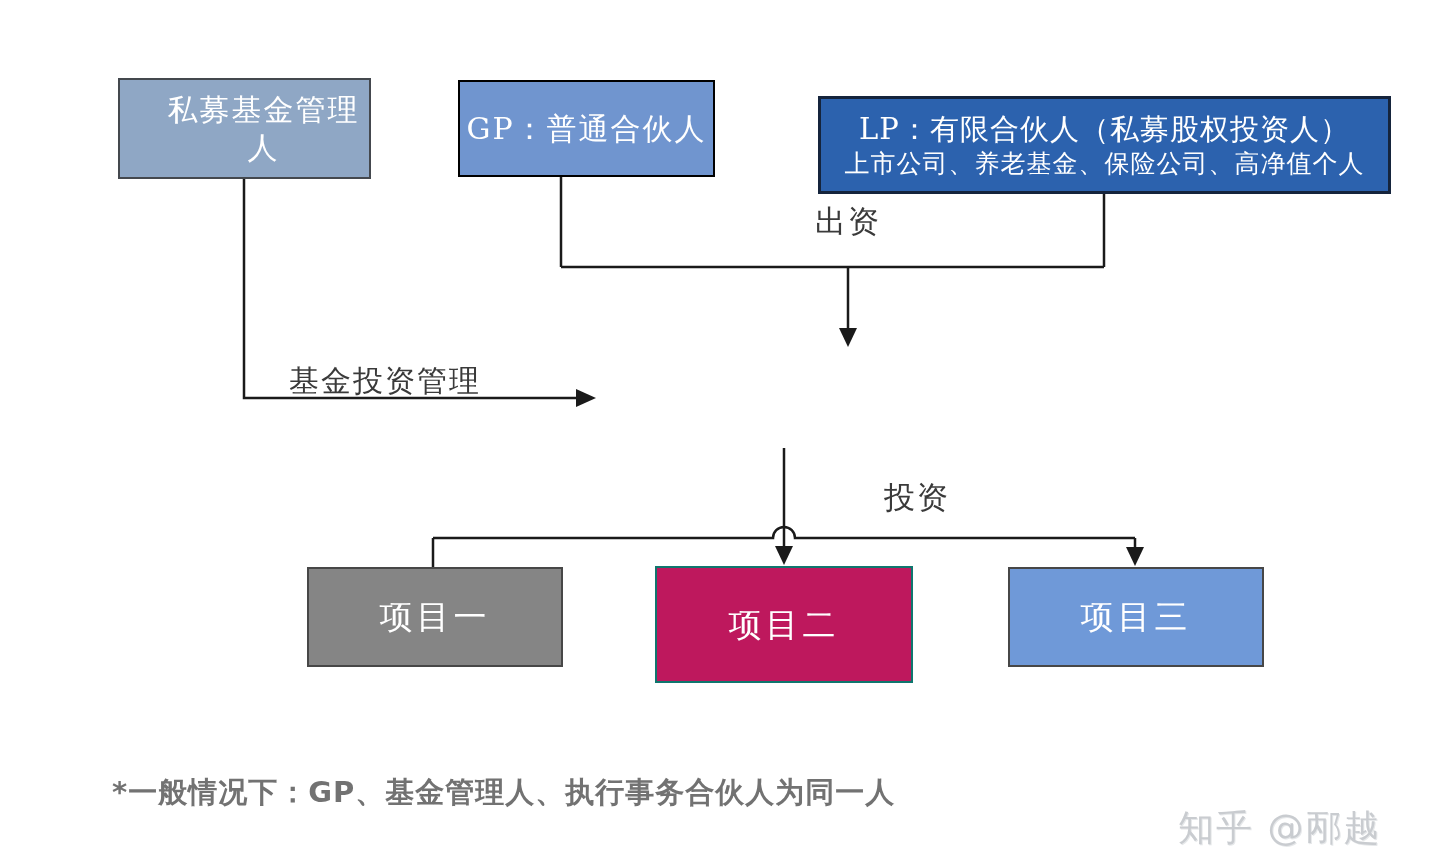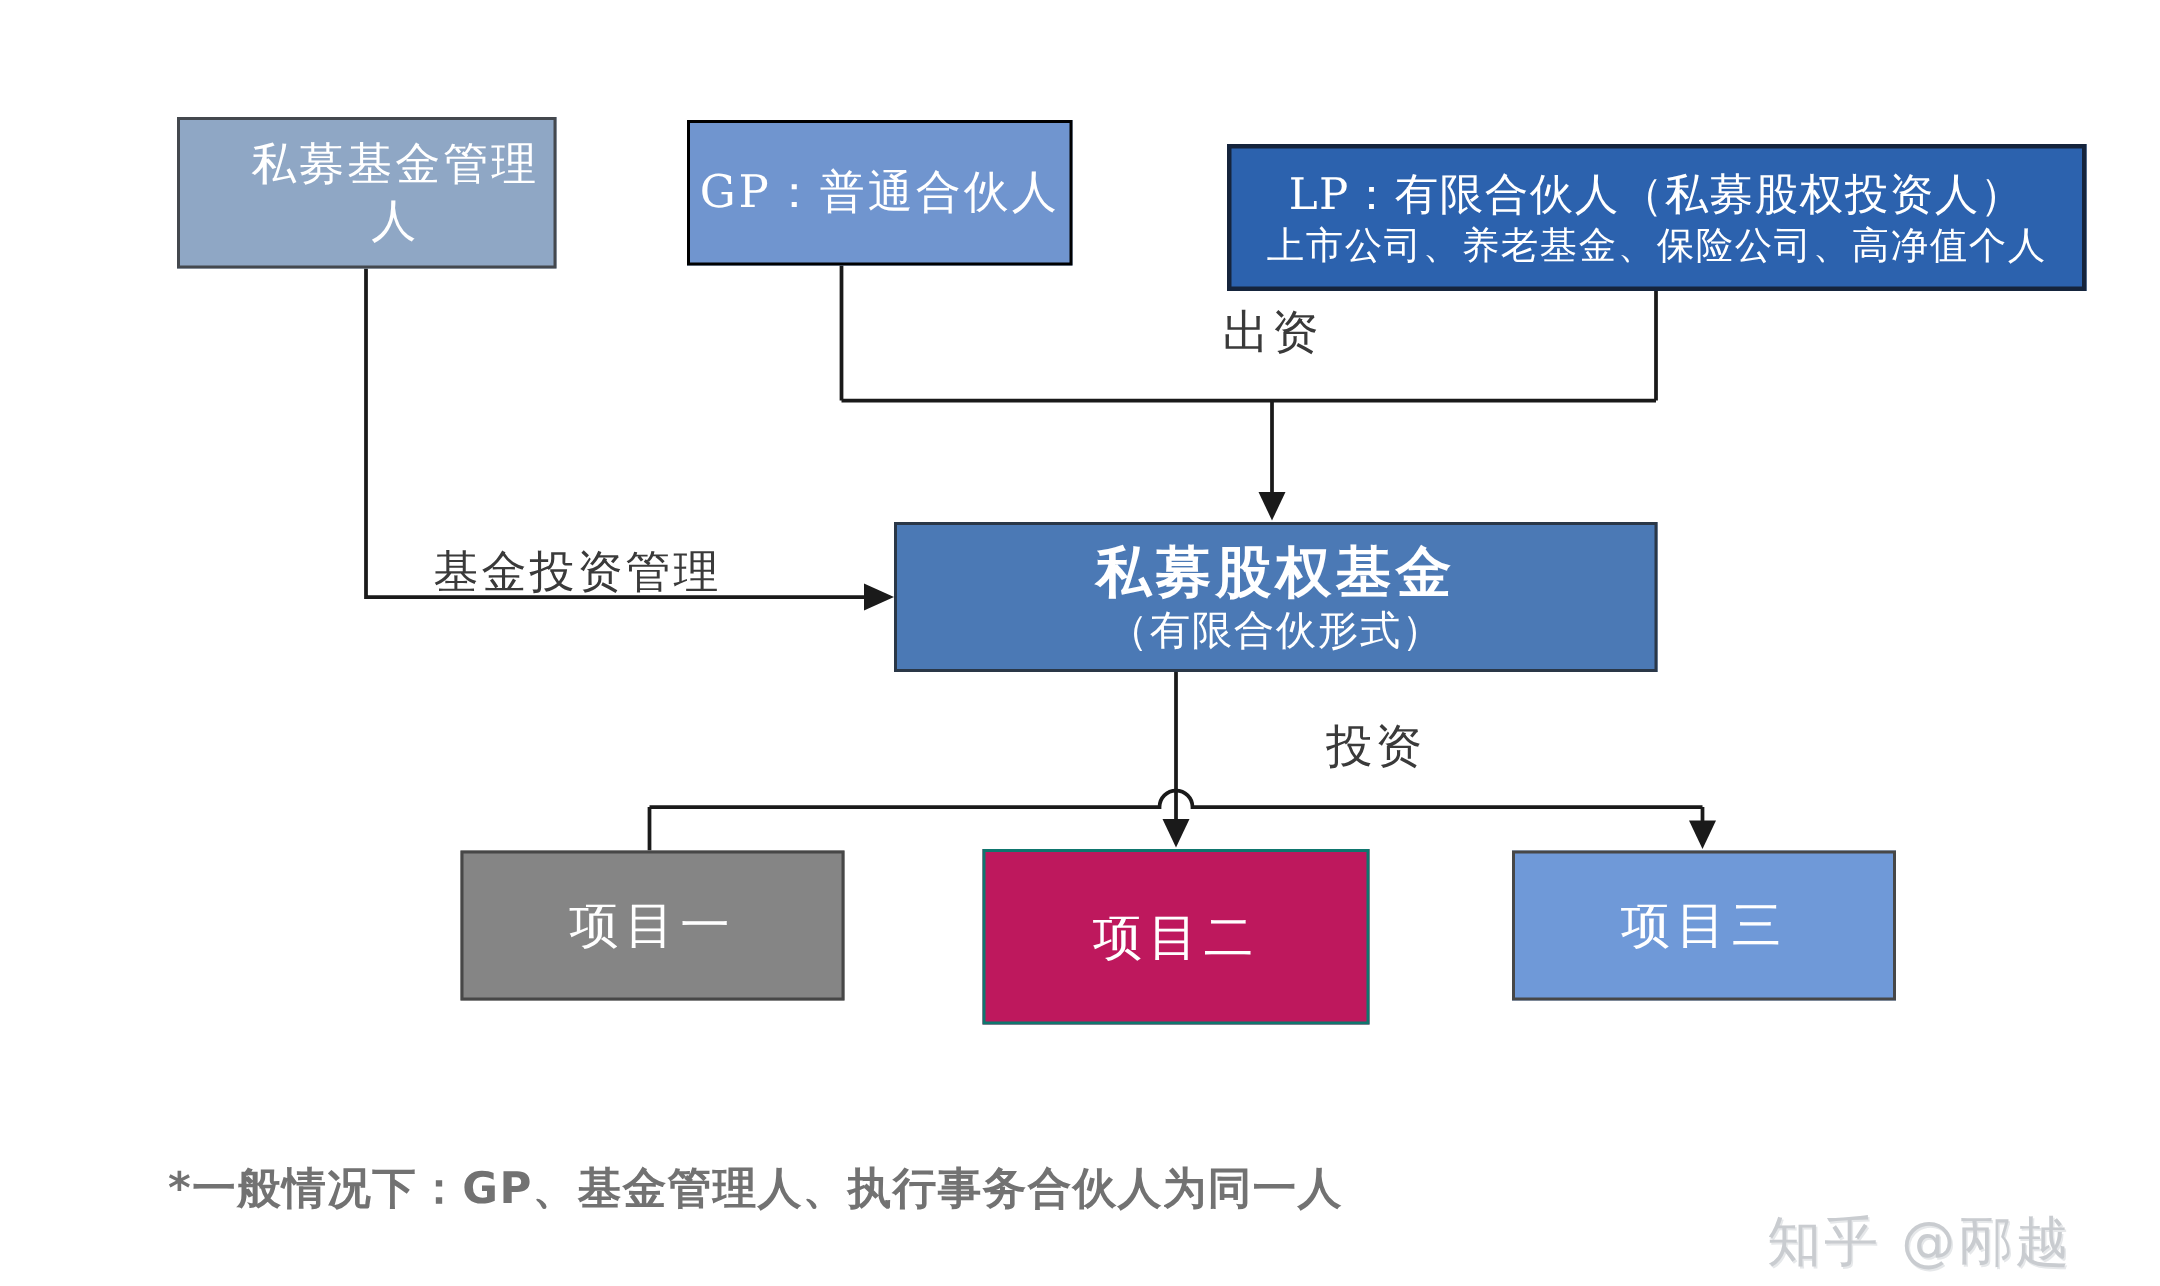--- a/index.html
+++ b/index.html
@@ -107,24 +107,20 @@
 
   <div class="node node-gp">
     <span>GP：普通合伙人</span>
   </div>
 
   <div class="node node-lp">
     <span class="l1">LP：有限合伙人（私募股权投资人）</span>
     <span class="l2">上市公司、养老基金、保险公司、高净值个人</span>
   </div>
 
-  <div class="node node-fund">
-    <span class="l1">私募股权基金</span>
-    <span class="l2">（有限合伙形式）</span>
-  </div>
 
   <div class="node node-p1">
     <span>项目一</span>
   </div>
 
   <div class="node node-p2">
     <span>项目二</span>
   </div>
 
   <div class="node node-p3">

